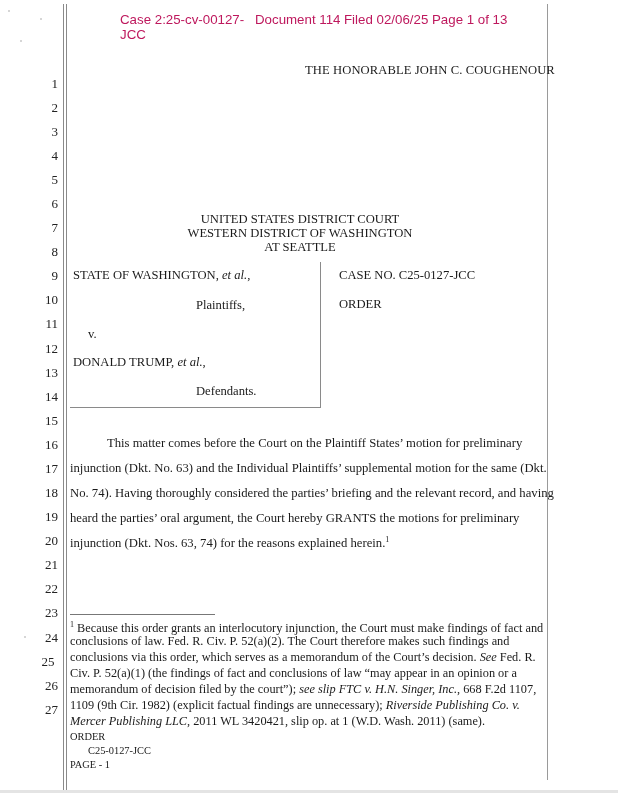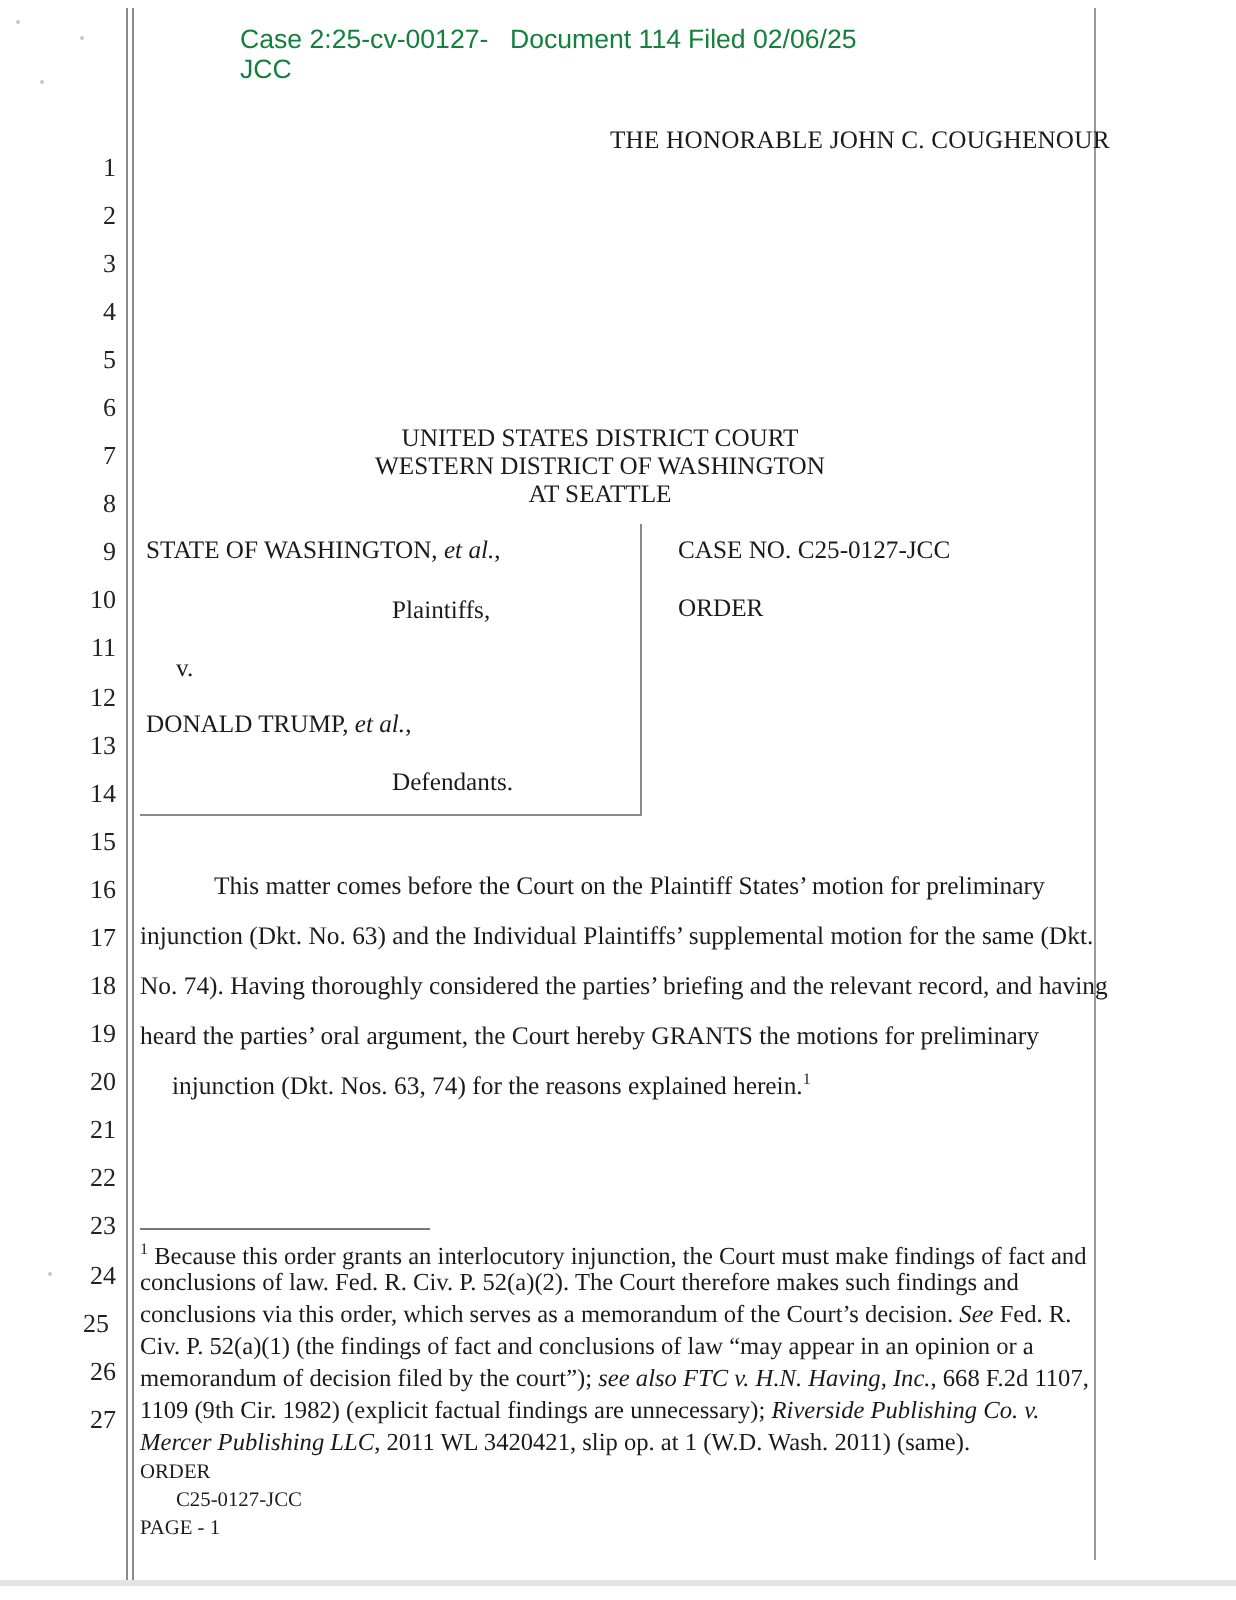--- a/index.html
+++ b/index.html
@@ -7,21 +7,21 @@
     width: 618px; height: 800px; position: relative; overflow: hidden;
     background: #ffffff;
     font-family: "Liberation Serif", "DejaVu Serif", serif;
     color: #1a1a1a;
   }
   .abs { position: absolute; white-space: nowrap; }
   .vline { position: absolute; background: #8a8a8a; }
   .header-stamp {
     position: absolute; top: 12px; left: 120px;
     font-family: "Liberation Sans", "DejaVu Sans", sans-serif;
-    font-size: 13.3px; color: #15803d;
+    font-size: 13.3px; color: #be185d;
     display: flex; gap: 0;
   }
   .header-stamp span { display: inline-block; }
   .line-num {
     position: absolute; left: 38px; width: 20px; text-align: right;
     font-size: 13px; color: #222;
   }
   .judge { top: 63px; left: 305px; font-size: 12.6px; letter-spacing: 0.1px; }
   .court { left: 150px; width: 300px; text-align: center; font-size: 12.6px; }
   .cap { font-size: 12.6px; }
@@ -41,20 +41,21 @@
 
 <div class="smudge" style="left:8px; top:10px;"></div>
 <div class="smudge" style="left:40px; top:18px;"></div>
 <div class="smudge" style="left:20px; top:40px;"></div>
 <div class="smudge" style="left:24px; top:636px;"></div>
 
 <div class="header-stamp">
   <span style="width:135px;">Case 2:25-cv-00127-JCC</span>
   <span style="width:89px;">Document 114</span>
   <span style="width:88px;">Filed 02/06/25</span>
+  <span>Page 1 of 13</span>
 </div>
 
 <div class="abs judge">THE HONORABLE JOHN C. COUGHENOUR</div>
 
 <div class="line-num" style="top:76px;">1</div>
 <div class="line-num" style="top:100px;">2</div>
 <div class="line-num" style="top:124px;">3</div>
 <div class="line-num" style="top:148px;">4</div>
 <div class="line-num" style="top:172px;">5</div>
 <div class="line-num" style="top:196px;">6</div>
@@ -97,35 +98,35 @@
 </div>
 <div class="abs cap" style="left:196px; top:384px;">Defendants.</div>
 
 <div class="abs cap" style="left:339px; top:268px;">CASE NO. C25-0127-JCC</div>
 <div class="abs cap" style="left:339px; top:297px;">ORDER</div>
 
 <div class="abs body-line" style="left:107px; top:436px;">This matter comes before the Court on the Plaintiff States’ motion for preliminary</div>
 <div class="abs body-line" style="left:70px; top:461px;">injunction (Dkt. No. 63) and the Individual Plaintiffs’ supplemental motion for the same (Dkt.</div>
 <div class="abs body-line" style="left:70px; top:486px;">No. 74). Having thoroughly considered the parties’ briefing and the relevant record, and having</div>
 <div class="abs body-line" style="left:70px; top:511px;">heard the parties’ oral argument, the Court hereby GRANTS the motions for preliminary</div>
-<div class="abs body-line" style="left:70px; top:535px;margin-left:16px;">
+<div class="abs body-line" style="left:70px; top:535px;">
   <span>injunction (Dkt. Nos. 63, 74) for the reasons explained herein.</span><sup style="font-size:8px;">1</sup>
 </div>
 
 <div class="abs" style="left:70px; top:614px; width:145px; height:1px; background:#777;"></div>
 <div class="abs fn-line" style="left:70px; top:617px;">
   <sup style="font-size:8px;">1</sup><span> Because this order grants an interlocutory injunction, the Court must make findings of fact and</span>
 </div>
 <div class="abs fn-line" style="left:70px; top:633px;">conclusions of law. Fed. R. Civ. P. 52(a)(2). The Court therefore makes such findings and</div>
 <div class="abs fn-line" style="left:70px; top:649px;">
   <span>conclusions via this order, which serves as a memorandum of the Court’s decision. </span><i>See</i><span> Fed. R.</span>
 </div>
 <div class="abs fn-line" style="left:70px; top:665px;">Civ. P. 52(a)(1) (the findings of fact and conclusions of law “may appear in an opinion or a</div>
 <div class="abs fn-line" style="left:70px; top:681px;">
-  <span>memorandum of decision filed by the court”); </span><i>see also FTC v. H.N. Having, Inc.</i><span>, 668 F.2d 1107,</span>
+  <span>memorandum of decision filed by the court”); </span><i>see slip FTC v. H.N. Singer, Inc.</i><span>, 668 F.2d 1107,</span>
 </div>
 <div class="abs fn-line" style="left:70px; top:697px;">
   <span>1109 (9th Cir. 1982) (explicit factual findings are unnecessary); </span><i>Riverside Publishing Co. v.</i>
 </div>
 <div class="abs fn-line" style="left:70px; top:713px;">
   <i>Mercer Publishing LLC</i><span>, 2011 WL 3420421, slip op. at 1 (W.D. Wash. 2011) (same).</span>
 </div>
 
 <div class="abs footer-line" style="left:70px; top:731px;">ORDER</div>
 <div class="abs footer-line" style="left:88px; top:745px;">C25-0127-JCC</div>

